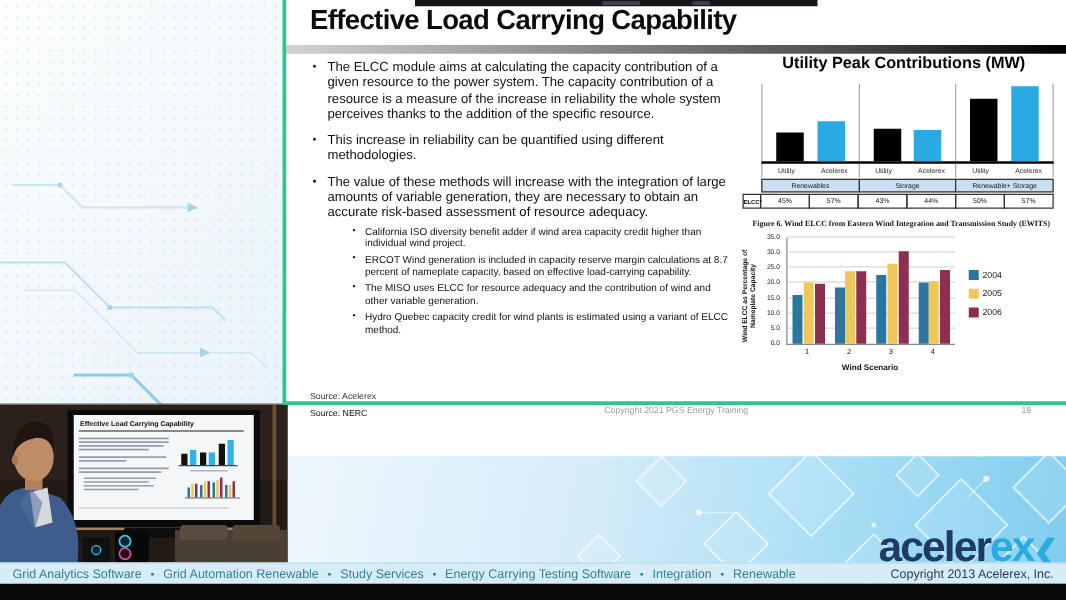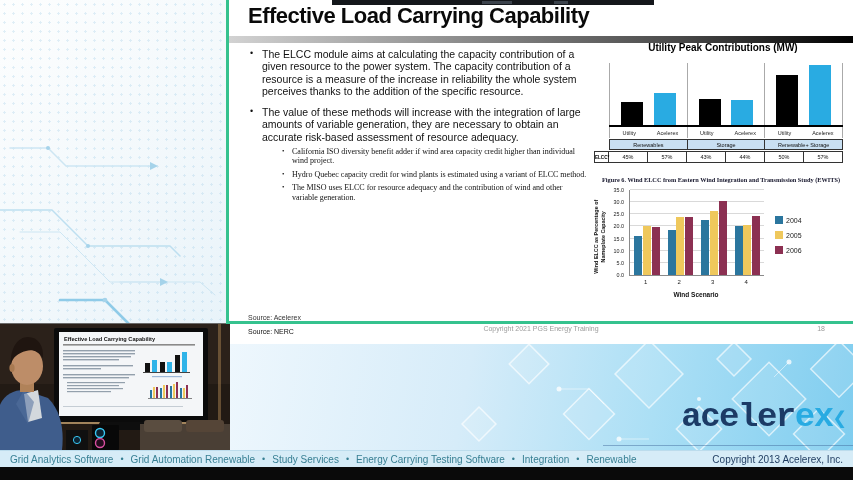--- a/index.html
+++ b/index.html
@@ -22,27 +22,27 @@
   .top-black-bar{position:absolute;left:103px;top:0;width:322px;height:5px;background:#14171b;}
   .top-black-bar i{position:absolute;top:1px;height:3px;background:#3c434c;}
   .slide-title{position:absolute;left:19px;top:3px;font-size:22px;font-weight:bold;color:#0a0a0a;letter-spacing:-.5px;}
   .title-rule{position:absolute;left:0;top:36px;width:624px;height:7px;
     background:linear-gradient(to right,#d2d2d2,#9a9a9a 30%,#4a4a4a 72%,#000);}
 
   
   .bullets{position:absolute;left:19px;top:48px;width:340px;margin:0;padding:0;list-style:none;color:#111;}
   .bullets li.main{position:relative;padding-left:14px;font-size:10.5px;line-height:1.17;margin-bottom:9px;}
   .bullets li.main::before{content:"•";position:absolute;left:2px;top:0;font-size:9px;}
-  .bullets ul{list-style:none;margin:4px 0 14px 0;padding:0;font-family:Liberation Serif, serif;}
+  .bullets ul{list-style:none;margin:4px 0 14px 0;padding:0;}
   .bullets li.sub{position:relative;padding-left:12px;margin:0 0 4px 18px;font-size:8px;line-height:1.18;}
   .bullets li.sub::before{content:"•";position:absolute;left:2px;top:0;font-size:7px;}
 
   
   .chart1{position:absolute;left:366px;top:42px;width:256px;}
-  .c1-title{text-align:center;font-size:10px;font-weight:bold;color:#000;}
+  .c1-title{text-align:center;font-size:13px;font-weight:bold;color:#000;}
   .c1-plot{position:relative;height:62px;margin:10px 8px 0 14px;border-bottom:2px solid #000;display:flex;}
   .c1-group{flex:1;display:flex;align-items:flex-end;justify-content:space-evenly;border-left:1px solid #aaa;}
   .c1-group:last-child{border-right:1px solid #aaa;}
   .c1-bar{width:22px;}
   .c1-xrow{display:flex;margin:0 8px 0 14px;}
   .c1-xgroup{flex:1;display:flex;border-left:1px solid #aaa;}
   .c1-xgroup:last-child{border-right:1px solid #aaa;}
   .c1-xcell{flex:1;text-align:center;font-size:5.5px;color:#222;padding:3px 0 2px;}
   .c1-grow{display:flex;margin:1px 8px 0 14px;}
   .c1-gcell{flex:1;background:#c9e0f3;border:1px solid #333;margin-left:-1px;text-align:center;
@@ -77,22 +77,22 @@
   .c2-swatch{width:8px;height:8px;margin-right:3px;}
   .c2-legtext{font-size:7px;color:#222;}
 
   
   .src1{position:absolute;left:19px;top:314px;font-size:7px;color:#333;}
   .src2{position:absolute;left:19px;top:328px;font-size:7px;color:#111;}
   .slide-copy{position:absolute;left:0;top:325px;width:624px;text-align:center;font-size:7px;color:#9b9b9b;}
   .page-num{position:absolute;right:28px;top:325px;font-size:7px;color:#9b9b9b;}
 
   
-  .brand-band{position:absolute;left:229px;top:344px;width:624px;height:106px;z-index:2;
-    background:linear-gradient(100deg,#eef7fd 0%,#d6ecf9 38%,#abdff5 68%,#7fcdef 100%);font-family:Liberation Mono, monospace;}
+  .brand-band{position:absolute;left:229px;top:365px;width:624px;height:106px;z-index:2;
+    background:linear-gradient(100deg,#eef7fd 0%,#d6ecf9 38%,#abdff5 68%,#7fcdef 100%);}
   .brand-band svg{position:absolute;left:0;top:0;}
   .logo{position:absolute;right:12px;top:56px;font-size:34px;font-weight:bold;letter-spacing:-1.5px;
         color:#1c3b66;line-height:1;white-space:nowrap;}
   .logo .accent{color:#29ABE2;}
   .logo .chev{color:#29ABE2;font-size:24px;letter-spacing:-6px;}
   .logo-rule{position:absolute;right:0;top:101px;width:250px;height:1px;background:rgba(60,100,150,.45);}
 
   
   .webcam{position:absolute;left:0;top:323px;width:230px;height:127px;z-index:4;background:#1a1410;
           border-top:1px solid #6a6a6a;box-sizing:border-box;}
@@ -137,24 +137,26 @@
   <div class="slide">
     <div class="top-black-bar">
       <i style="left:150px;width:30px;"></i>
       <i style="left:222px;width:14px;"></i>
     </div>
     <div class="slide-title">Effective Load Carrying Capability</div>
     <div class="title-rule"></div>
 
     <ul class="bullets" id="bullets">
         <li class="main">The ELCC module aims at calculating the capacity contribution of a given resource to the power system. The capacity contribution of a resource is a measure of the increase in reliability the whole system perceives thanks to the addition of the specific resource.</li>
+        <li class="main">This increase in reliability can be quantified using different methodologies.</li>
         <li class="main">The value of these methods will increase with the integration of large amounts of variable generation, they are necessary to obtain an accurate risk-based assessment of resource adequacy.<ul>
             <li class="sub">California ISO diversity benefit adder if wind area capacity credit higher than individual wind project.</li>
+            <li class="sub">ERCOT Wind generation is included in capacity reserve margin calculations at 8.7 percent of nameplate capacity, based on effective load-carrying capability.</li>
+            <li class="sub">The MISO uses ELCC for resource adequacy and the contribution of wind and other variable generation.</li>
             <li class="sub">Hydro Quebec capacity credit for wind plants is estimated using a variant of ELCC method.</li>
-            <li class="sub">The MISO uses ELCC for resource adequacy and the contribution of wind and other variable generation.</li>
           </ul></li>
       </ul>
 
     <div class="chart1" id="chart1">
       <div class="c1-title">Utility Peak Contributions (MW)</div>
       <div class="c1-plot" id="c1-plot">
           <div class="c1-group">
             <div class="c1-bar" style="height: 23px; background: rgb(0, 0, 0);"></div>
             <div class="c1-bar" style="height: 32px; background: rgb(41, 171, 226);"></div>
           </div>

